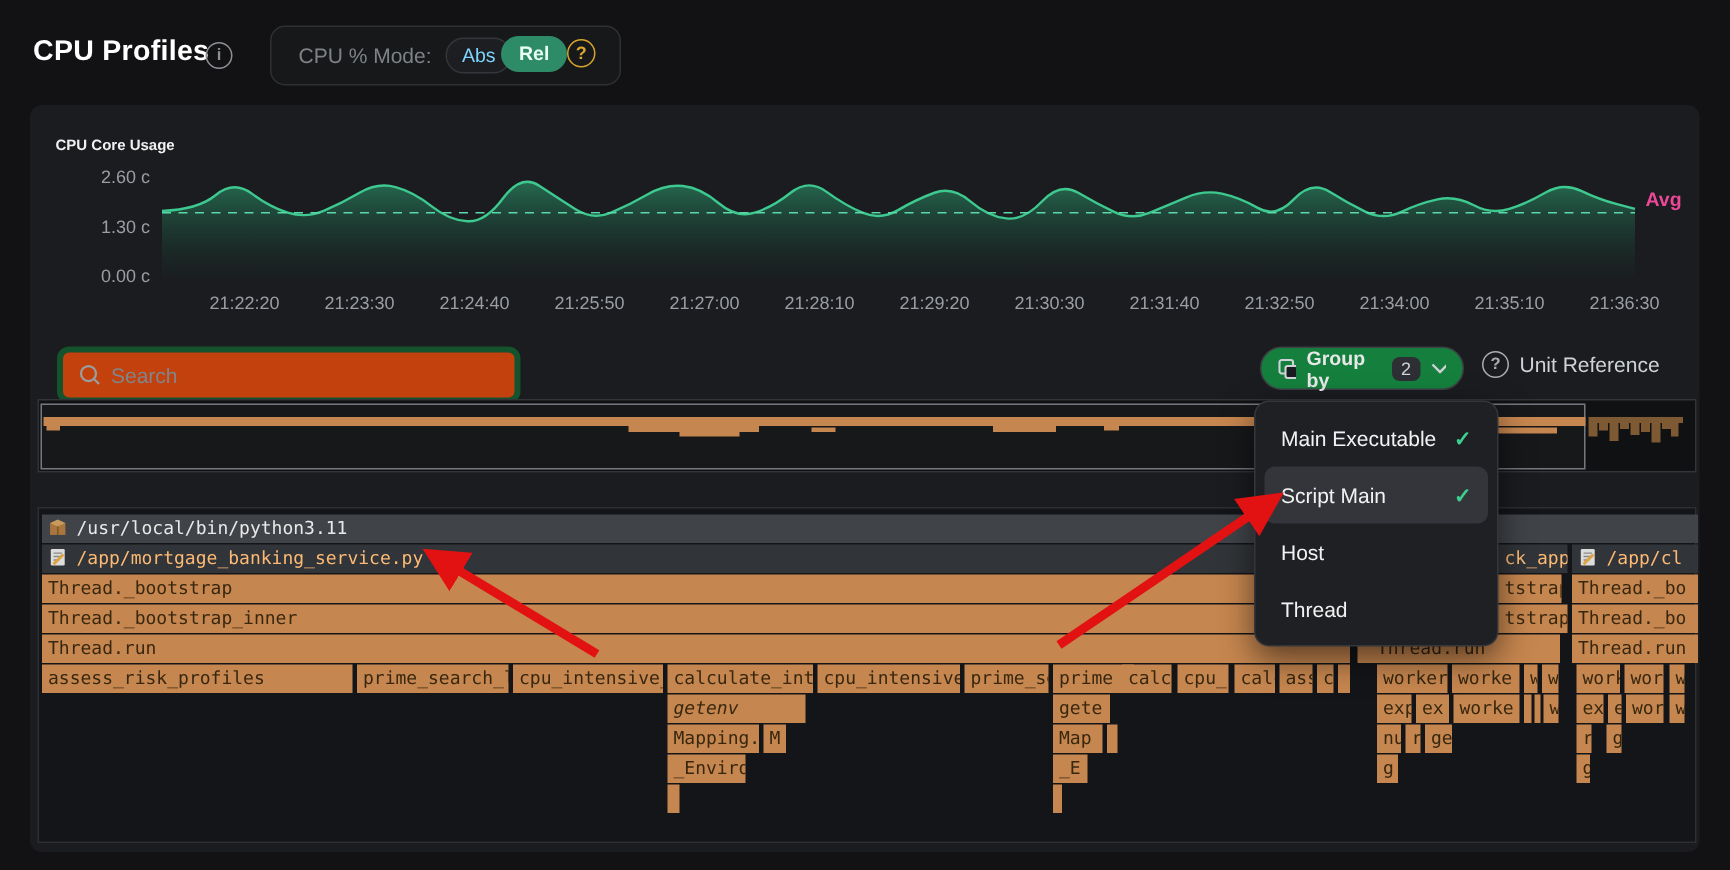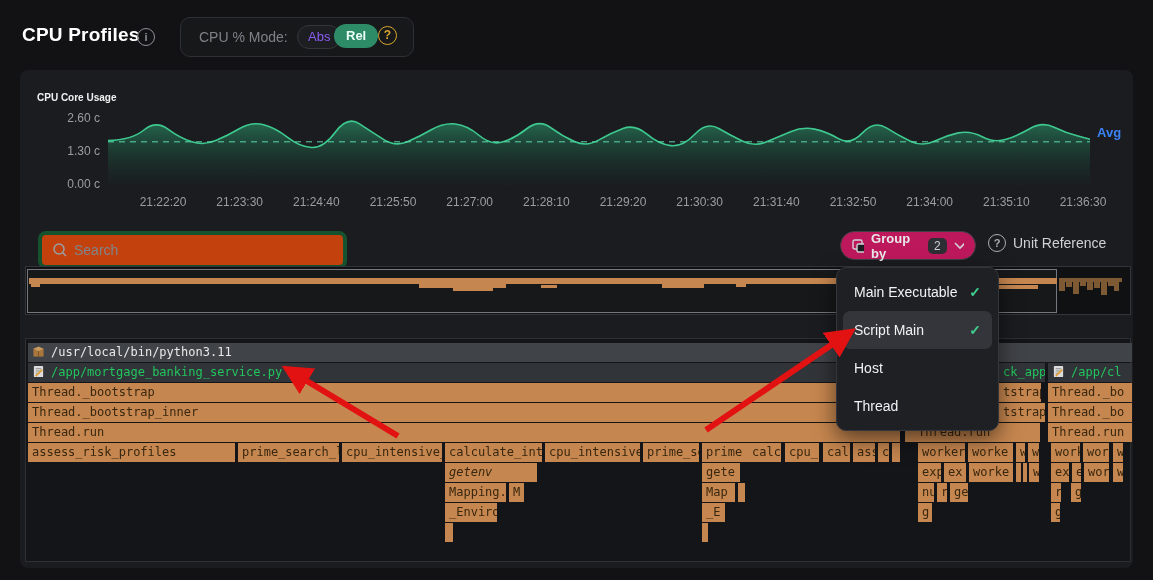--- a/index.html
+++ b/index.html
@@ -7,21 +7,21 @@
        font-family:"Liberation Sans",sans-serif;color:#e8e8e8;}
   .abs{position:absolute;}
 
   
   #page-title{left:22px;top:24px;font-size:19px;font-weight:bold;color:#fff;letter-spacing:.2px;}
   #title-info{left:137px;top:28px;width:16px;height:16px;border:1.5px solid #8d9196;border-radius:50%;
     color:#8d9196;font-size:11px;line-height:16px;text-align:center;font-weight:bold;}
   #mode-box{left:180px;top:17px;width:232px;height:38px;border:1px solid #2e3034;border-radius:10px;background:#17181a;}
   #mode-label{left:199px;top:29px;font-size:14px;color:#7e8287;}
   #abs-btn{left:297px;top:25px;height:22px;line-height:22px;padding:0 10px;border:1px solid #33363a;
-    border-radius:12px;color:#8b5cf6;font-size:13px;background:#1d1e21;}
+    border-radius:12px;color:#7dd3fc;font-size:13px;background:#1d1e21;}
   #rel-btn{left:334px;top:24px;height:24px;line-height:24px;padding:0 12px;border-radius:13px;
     font-size:13px;font-weight:bold;}
   #mode-help{left:378px;top:26px;width:17px;height:17px;border-radius:50%;font-size:12px;line-height:17px;
     text-align:center;font-weight:bold;}
 
   
   #main-panel{left:20px;top:70px;width:1113px;height:498px;background:#1b1c1f;border-radius:8px;}
 
   
   #chart-title{left:37px;top:92px;font-size:10px;font-weight:bold;color:#f0f0f0;}
@@ -31,42 +31,42 @@
   #cpu-chart{left:105px;top:108px;}
   #avg-label{left:1097px;top:125px;font-size:13px;font-weight:bold;}
 
   
   #search-box{left:38px;top:231px;width:301px;height:30px;border:4px solid #14532d;border-radius:8px;
     background:#c2410c;display:flex;align-items:center;}
   #search-input{background:transparent;border:none;outline:none;color:#c8cbd0;font-size:14px;width:230px;
     font-family:"Liberation Sans",sans-serif;}
   #search-input::placeholder{color:#81858b;}
   #groupby-btn{left:840px;top:231px;width:136px;height:29px;border:1px solid #3d4045;border-radius:16px;
-    background:#be185d;display:flex;align-items:center;gap:7px;padding:0 11px;box-sizing:border-box;}
+    background:#15803d;display:flex;align-items:center;gap:7px;padding:0 11px;box-sizing:border-box;}
   #groupby-label{font-size:13px;font-weight:bold;color:#e8e8e8;}
   #groupby-count{background:#2d2f34;border-radius:5px;font-size:12px;color:#cfd2d6;padding:1px 6px;}
   #unit-ref{left:988px;top:234px;display:flex;align-items:center;gap:7px;}
   #unit-ref-icon{width:16px;height:16px;border:1.5px solid #a9adb2;border-radius:50%;color:#a9adb2;
     font-size:11px;line-height:16px;text-align:center;font-weight:bold;}
   #unit-ref-label{font-size:14px;color:#cfd2d6;}
 
   
   #minimap{left:25px;top:266px;width:1106px;height:49px;background:#101113;border:1px solid #33343a;box-sizing:border-box;}
   #mini-selection{position:absolute;left:1px;top:2px;width:1030px;height:44px;border:1px solid #75787e;
     background:#17181a;box-sizing:border-box;}
   .mbar{position:absolute;background:#c6864f;}
   .mdim{position:absolute;background:#7d5a33;}
 
   
   #flame-panel{left:25px;top:338px;width:1106px;height:224px;background:#141518;border:1px solid #2e2f33;box-sizing:border-box;}
   .seg{position:absolute;height:19px;line-height:19px;font-family:"DejaVu Sans Mono",monospace;font-size:12px;
     overflow:hidden;white-space:nowrap;box-sizing:border-box;padding-left:4px;}
   .seg.o{background:#c6864f;color:#38270f;}
   .seg.g1{background:#404348;color:#e9e9e9;}
-  .seg.g2{background:#313438;color:#22c55e;}
+  .seg.g2{background:#313438;color:#fdba74;}
   .seg svg{vertical-align:-2px;margin-right:6px;}
 
   
   #dropdown{left:836px;top:267px;width:163px;height:164px;background:#1f2024;border:1px solid #35363b;
     border-radius:10px;box-shadow:0 8px 22px rgba(0,0,0,.55);z-index:30;padding:5px 0;box-sizing:border-box;}
   .dd-item{position:relative;height:38px;margin:0 6px;border-radius:7px;display:flex;align-items:center;
     justify-content:space-between;padding:0 11px;font-size:14px;color:#f2f2f2;}
   .dd-item.hl{background:#33353b;}
   .dd-check{font-size:14px;font-weight:bold;}
 
@@ -94,21 +94,21 @@
   <defs>
     <linearGradient id="gfill" x1="0" y1="0" x2="0" y2="1">
       <stop offset="0%" stop-color="rgba(45,170,120,0.55)"></stop>
       <stop offset="100%" stop-color="rgba(18,50,40,0.12)"></stop>
     </linearGradient>
   </defs>
   <path id="area-path" fill="url(#gfill)" d="M3.0,32.6Q27.0,31.8 38.9,22.0Q50.9,12.2 62.9,21.1Q74.9,30.0 86.8,33.8Q98.8,37.6 110.8,32.6Q122.8,27.5 134.7,20.5Q146.7,13.5 158.7,16.7Q170.7,19.9 182.6,29.4Q194.6,38.9 206.6,39.5Q218.6,40.2 230.5,24.0Q242.5,7.9 254.5,15.8Q266.5,23.7 278.4,31.3Q290.4,38.9 302.4,33.8Q314.4,28.7 326.3,21.8Q338.3,14.8 350.3,16.0Q362.3,17.3 374.2,27.5Q386.2,37.6 398.2,33.8Q410.2,30.0 422.1,20.5Q434.1,11.0 446.1,19.9Q458.1,28.7 470.0,33.8Q482.0,38.9 494.0,31.9Q506.0,24.9 518.0,20.5Q529.9,16.0 541.9,26.2Q553.9,36.4 565.9,37.6Q577.8,38.9 589.8,26.2Q601.8,13.5 613.8,20.5Q625.7,27.5 637.7,33.2Q649.7,38.9 661.7,33.8Q673.6,28.7 685.6,23.7Q697.6,18.6 709.6,21.1Q721.5,23.7 733.5,30.6Q745.5,37.6 757.5,24.9Q769.4,12.2 781.4,19.9Q793.4,27.5 805.4,33.2Q817.3,38.9 829.3,33.2Q841.3,27.5 853.3,24.9Q865.2,22.4 877.2,28.7Q889.2,35.1 901.2,31.3Q913.1,27.5 925.1,20.5Q937.1,13.5 949.1,19.2Q961.0,24.9 973.0,28.1L985.0,31.3L985,77L3,77Z"></path>
   <path id="line-path" fill="none" stroke="#3dc98f" stroke-width="1.6" d="M3.0,32.6Q27.0,31.8 38.9,22.0Q50.9,12.2 62.9,21.1Q74.9,30.0 86.8,33.8Q98.8,37.6 110.8,32.6Q122.8,27.5 134.7,20.5Q146.7,13.5 158.7,16.7Q170.7,19.9 182.6,29.4Q194.6,38.9 206.6,39.5Q218.6,40.2 230.5,24.0Q242.5,7.9 254.5,15.8Q266.5,23.7 278.4,31.3Q290.4,38.9 302.4,33.8Q314.4,28.7 326.3,21.8Q338.3,14.8 350.3,16.0Q362.3,17.3 374.2,27.5Q386.2,37.6 398.2,33.8Q410.2,30.0 422.1,20.5Q434.1,11.0 446.1,19.9Q458.1,28.7 470.0,33.8Q482.0,38.9 494.0,31.9Q506.0,24.9 518.0,20.5Q529.9,16.0 541.9,26.2Q553.9,36.4 565.9,37.6Q577.8,38.9 589.8,26.2Q601.8,13.5 613.8,20.5Q625.7,27.5 637.7,33.2Q649.7,38.9 661.7,33.8Q673.6,28.7 685.6,23.7Q697.6,18.6 709.6,21.1Q721.5,23.7 733.5,30.6Q745.5,37.6 757.5,24.9Q769.4,12.2 781.4,19.9Q793.4,27.5 805.4,33.2Q817.3,38.9 829.3,33.2Q841.3,27.5 853.3,24.9Q865.2,22.4 877.2,28.7Q889.2,35.1 901.2,31.3Q913.1,27.5 925.1,20.5Q937.1,13.5 949.1,19.2Q961.0,24.9 973.0,28.1L985.0,31.3"></path>
   <line id="avg-line" stroke="#5bd8a8" stroke-width="1" stroke-dasharray="6 5" x1="3" x2="985" y1="33.82" y2="33.82"></line>
 </svg>
-<div id="avg-label" class="abs" style="color:#3b82f6;">Avg</div>
+<div id="avg-label" class="abs" style="color:#ec4899;">Avg</div>
 <div id="xticks" class="abs">
     <span class="xtick" style="left: 163px;">21:22:20</span>
     <span class="xtick" style="left: 239.67px;">21:23:30</span>
     <span class="xtick" style="left: 316.34px;">21:24:40</span>
     <span class="xtick" style="left: 393.01px;">21:25:50</span>
     <span class="xtick" style="left: 469.68px;">21:27:00</span>
     <span class="xtick" style="left: 546.35px;">21:28:10</span>
     <span class="xtick" style="left: 623.02px;">21:29:20</span>
     <span class="xtick" style="left: 699.69px;">21:30:30</span>
     <span class="xtick" style="left: 776.36px;">21:31:40</span>

